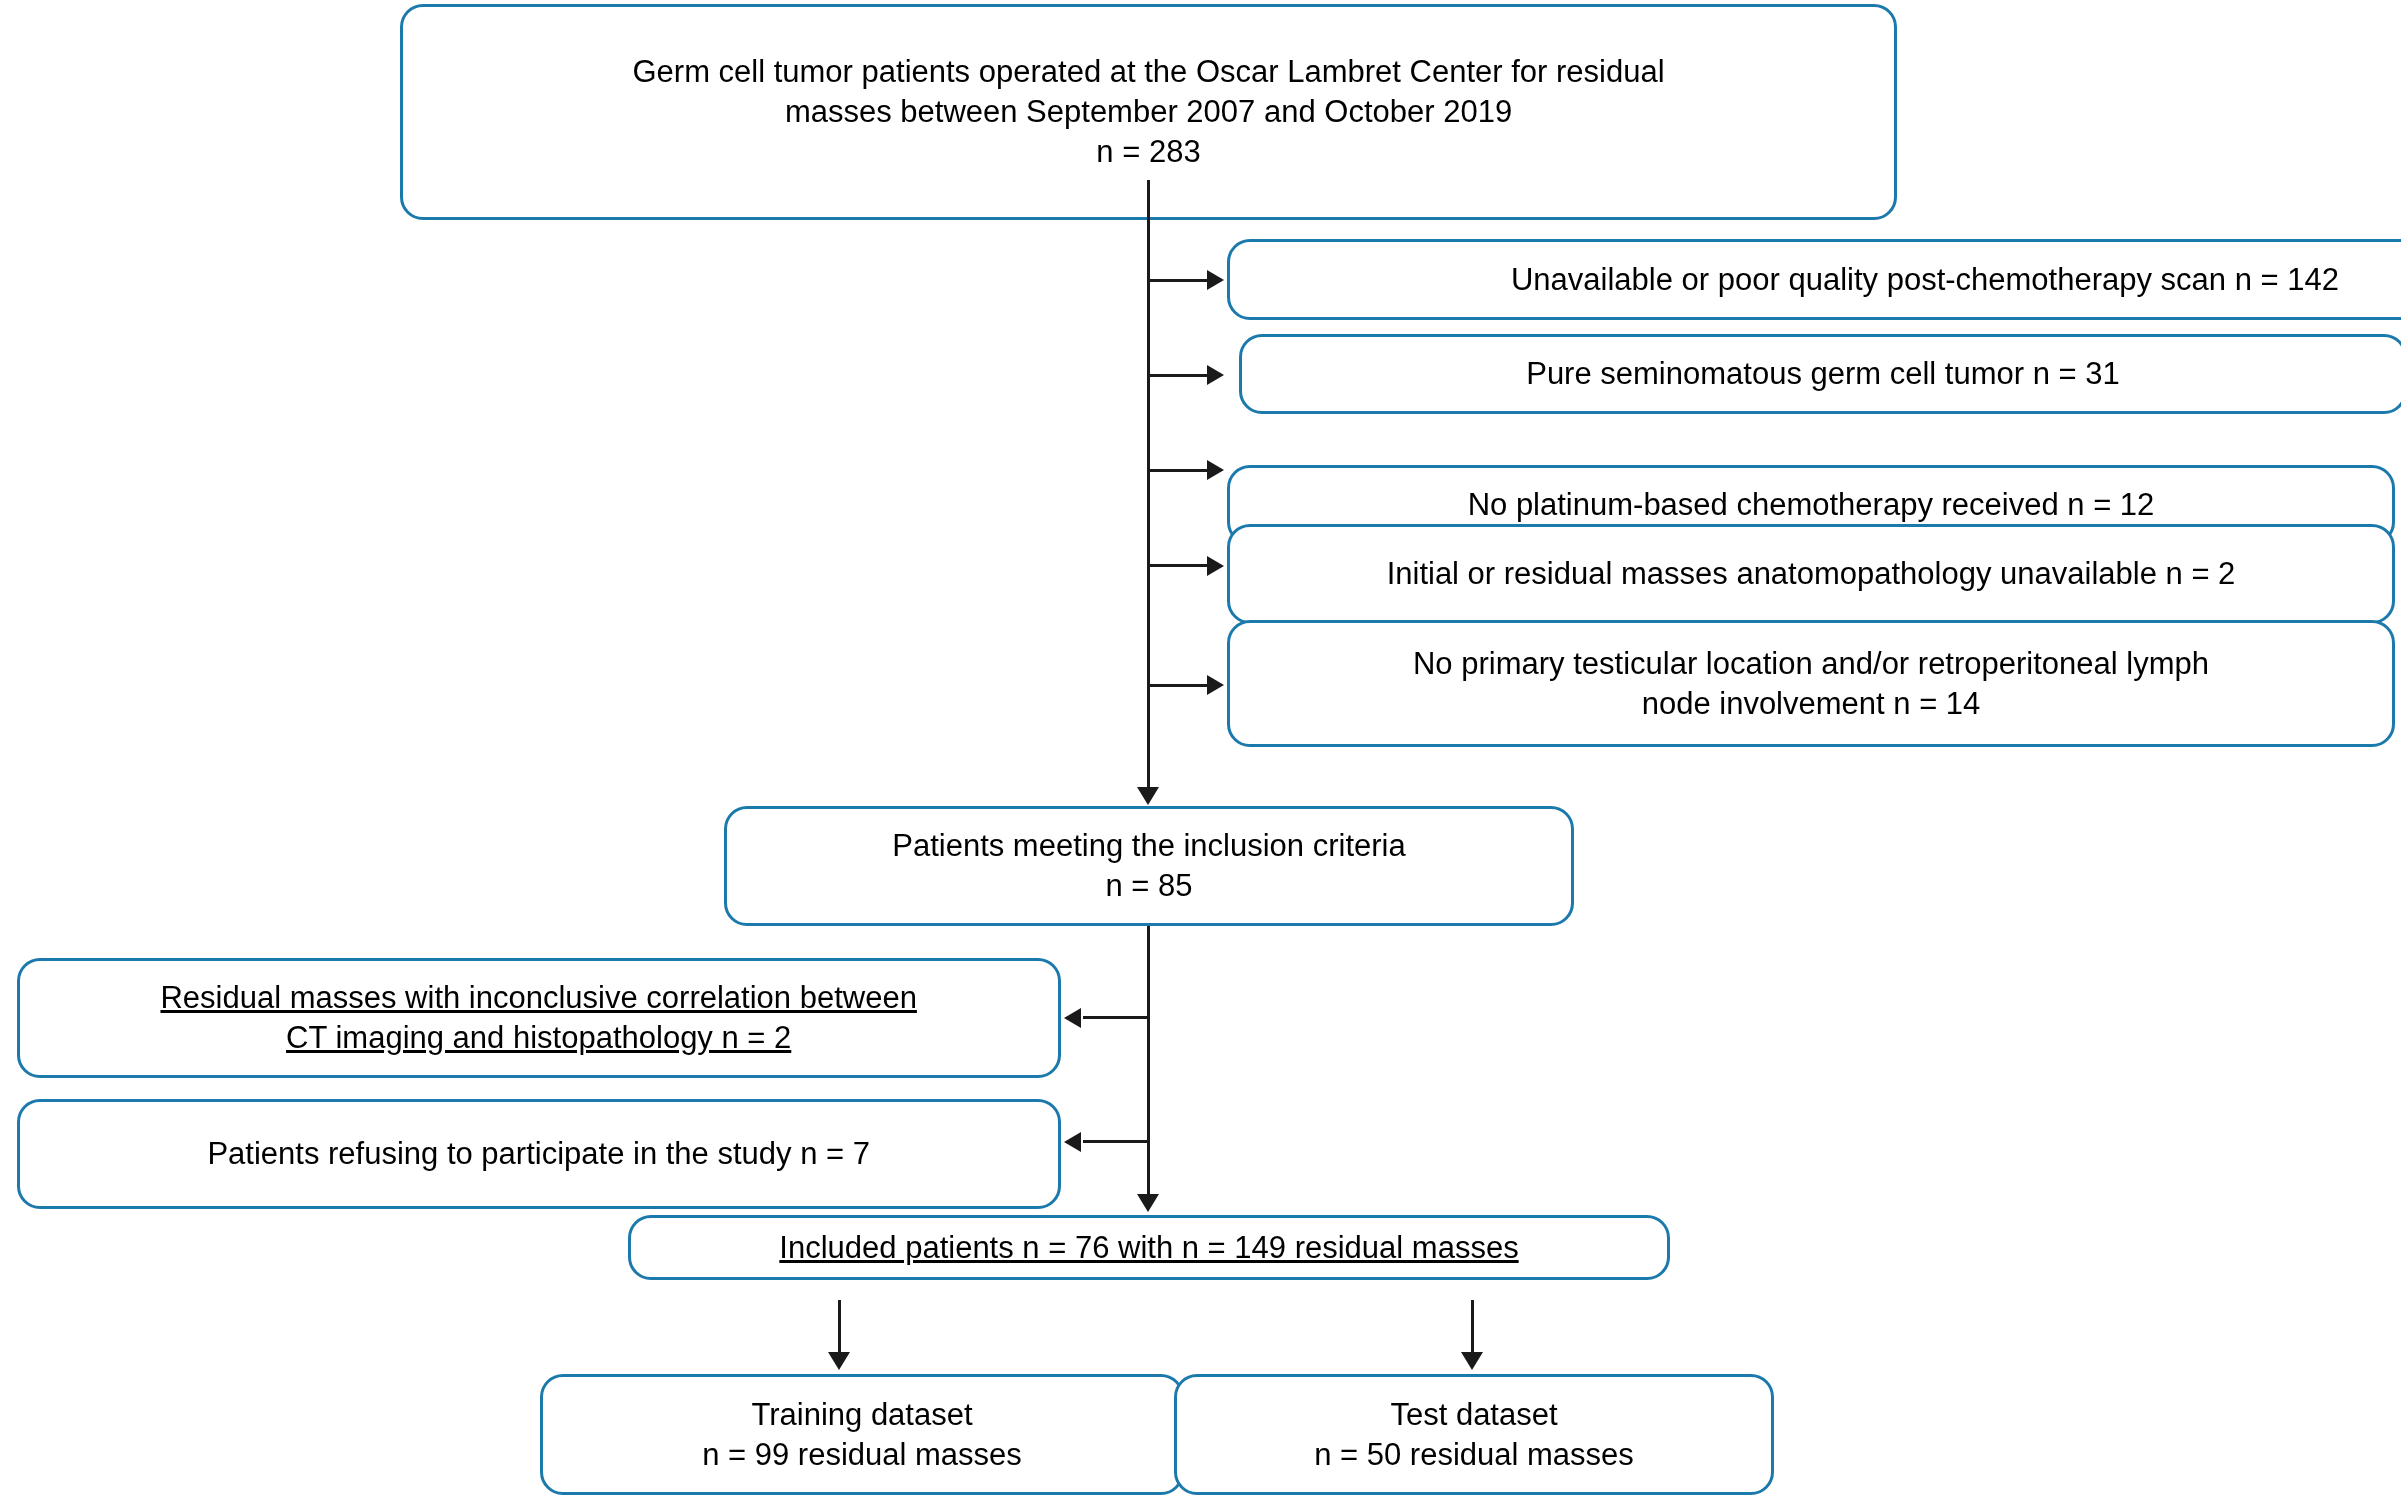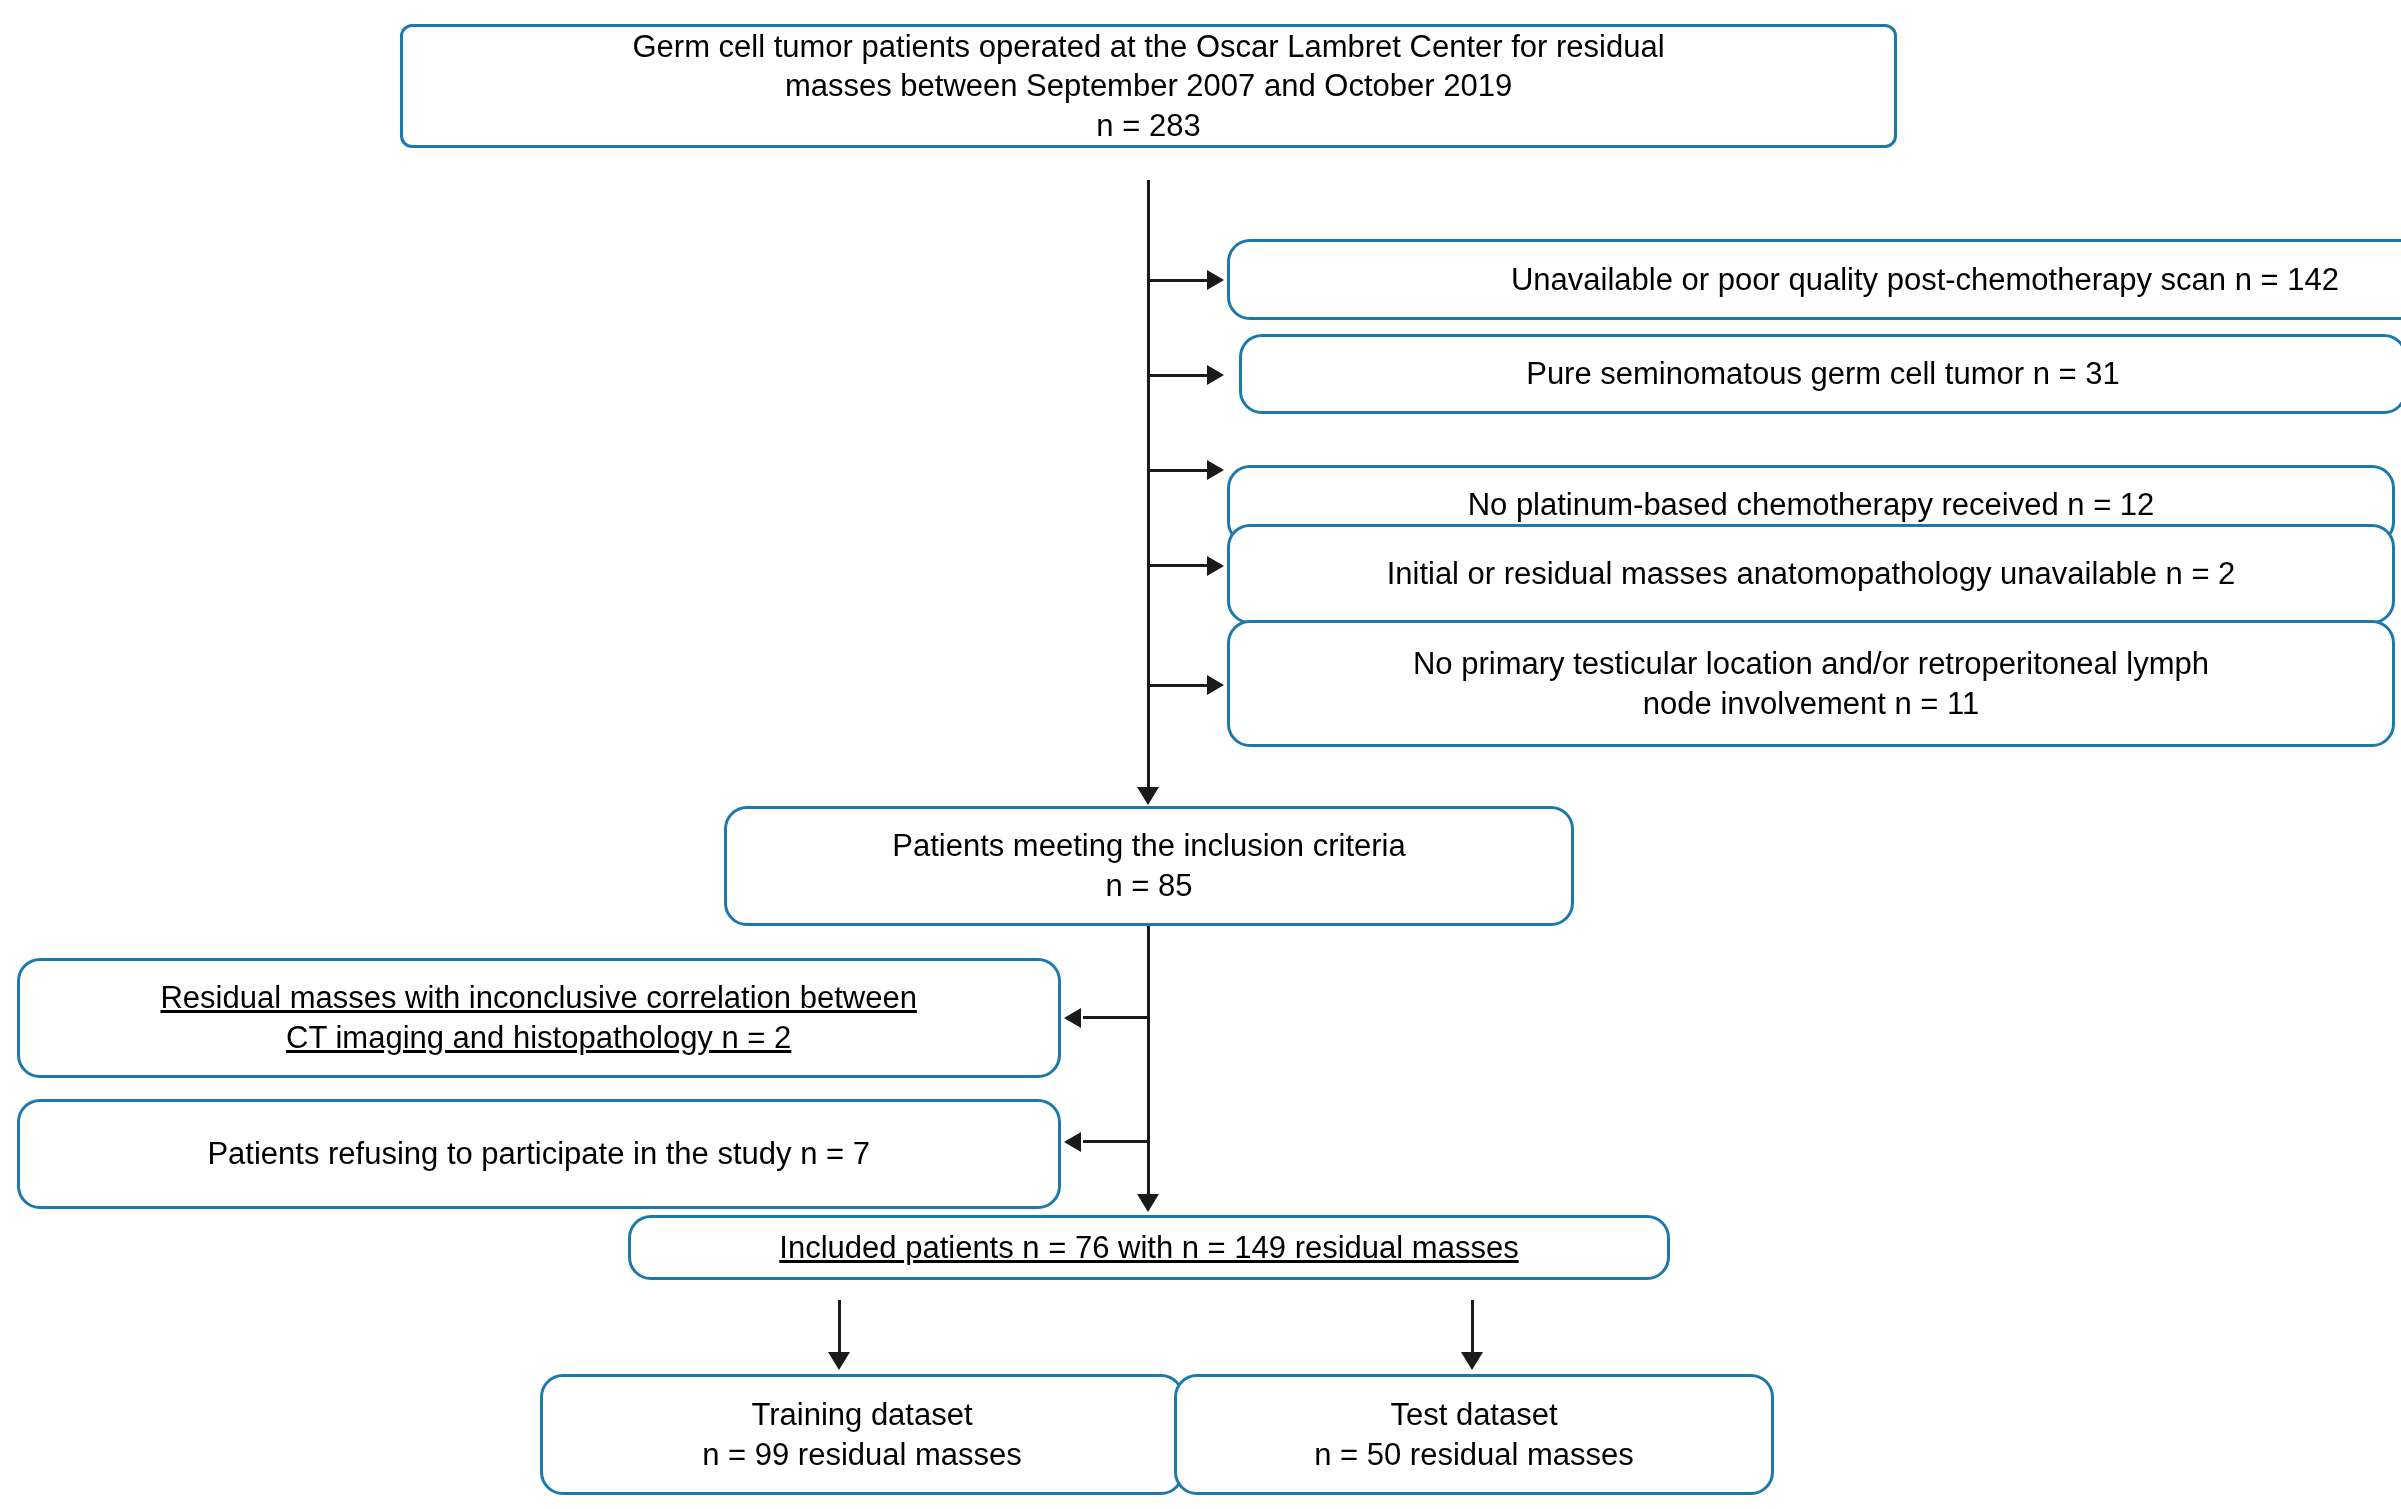--- a/index.html
+++ b/index.html
@@ -65,21 +65,21 @@
     border-left: 11.3px solid transparent;
     border-right: 11.3px solid transparent;
     border-top: 18.7px solid #1a1a1a;
   }
 </style>
 </head>
 <body>
 
 <div id="canvas">
 
-  <div class="node" style="left:400px; top:24px; width:1497px; height:124px;border-radius:12px;">Germ cell tumor patients operated at the Oscar Lambret Center for residual
+  <div class="node" style="left:400px; top:4px; width:1497px; height:216px;">Germ cell tumor patients operated at the Oscar Lambret Center for residual
 masses between September 2007 and October 2019
 n = 283</div>
 
   <div class="vline" style="left:1147px; top:180px; height:622px;"></div>
   <div class="arrow-down" style="left:1137px; top:787px;"></div>
 
   <div class="hline" style="left:1148px; top:279px; width:61px;"></div>
   <div class="arrow-right" style="left:1207px; top:270px;"></div>
   <div class="node" style="left:1227px; top:239px; width:1396px; height:81px;">Unavailable or poor quality post-chemotherapy scan    n = 142</div>
 
@@ -91,21 +91,21 @@
   <div class="arrow-right" style="left:1207px; top:460px;"></div>
   <div class="node" style="left:1227px; top:429px; width:1168px; height:80px;margin-top:36px;">No platinum-based chemotherapy received    n = 12</div>
 
   <div class="hline" style="left:1148px; top:564px; width:61px;"></div>
   <div class="arrow-right" style="left:1207px; top:556px;"></div>
   <div class="node" style="left:1227px; top:524px; width:1168px; height:100px;">Initial or residual masses anatomopathology  unavailable    n = 2</div>
 
   <div class="hline" style="left:1148px; top:684px; width:61px;"></div>
   <div class="arrow-right" style="left:1207px; top:675px;"></div>
   <div class="node" style="left:1227px; top:620px; width:1168px; height:127px;">No primary testicular location and/or retroperitoneal lymph
-node involvement    n = 11</div>
+node involvement    n = 14</div>
 
   <div class="node" style="left:724px; top:806px; width:850px; height:120px;">Patients meeting the inclusion criteria
 n = 85</div>
 
   <div class="vline" style="left:1147px; top:926px; height:269px;"></div>
   <div class="arrow-down" style="left:1137px; top:1194px;"></div>
 
   <div class="hline" style="left:1083px; top:1016px; width:65px;"></div>
   <div class="arrow-left" style="left:1064px; top:1008px;"></div>
   <div class="node" style="left:16.7px; top:958px; width:1044px; height:120px;text-decoration:underline;">Residual masses with inconclusive correlation between

